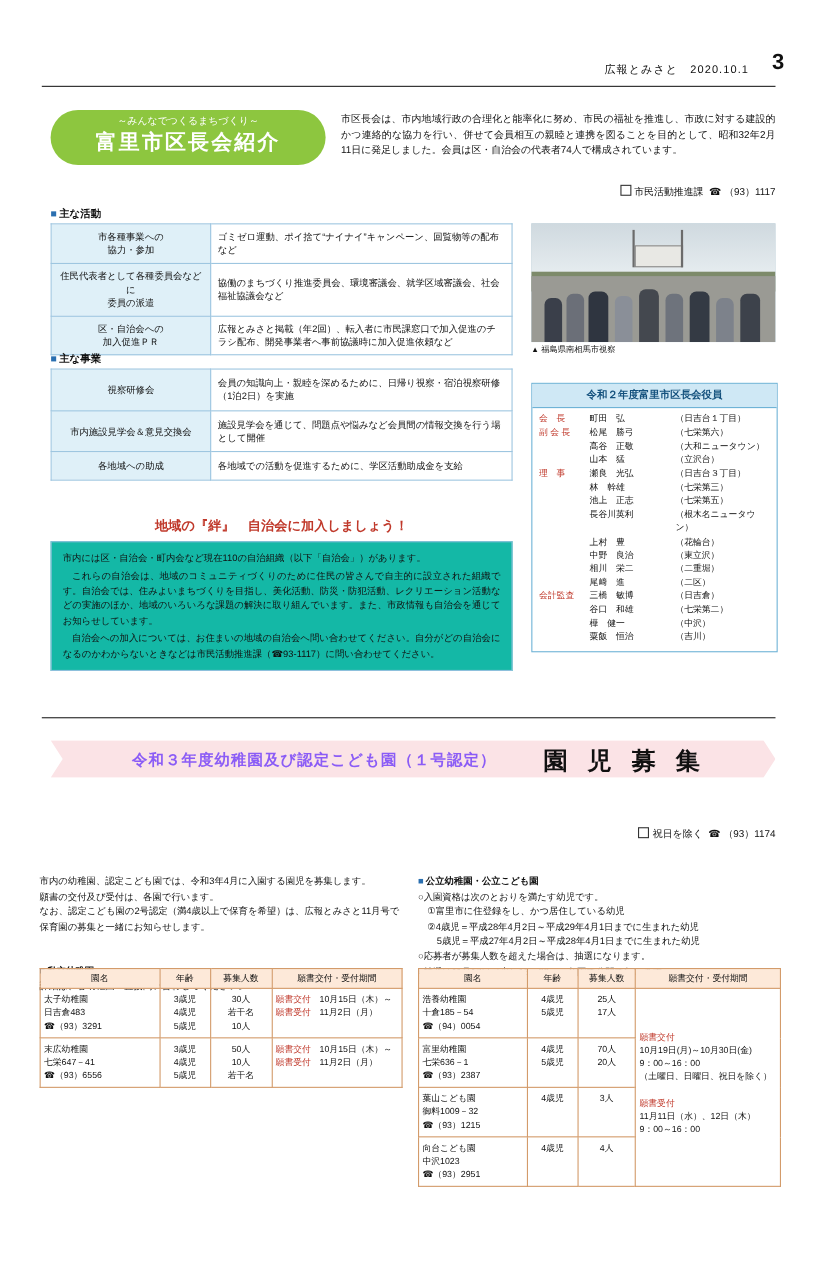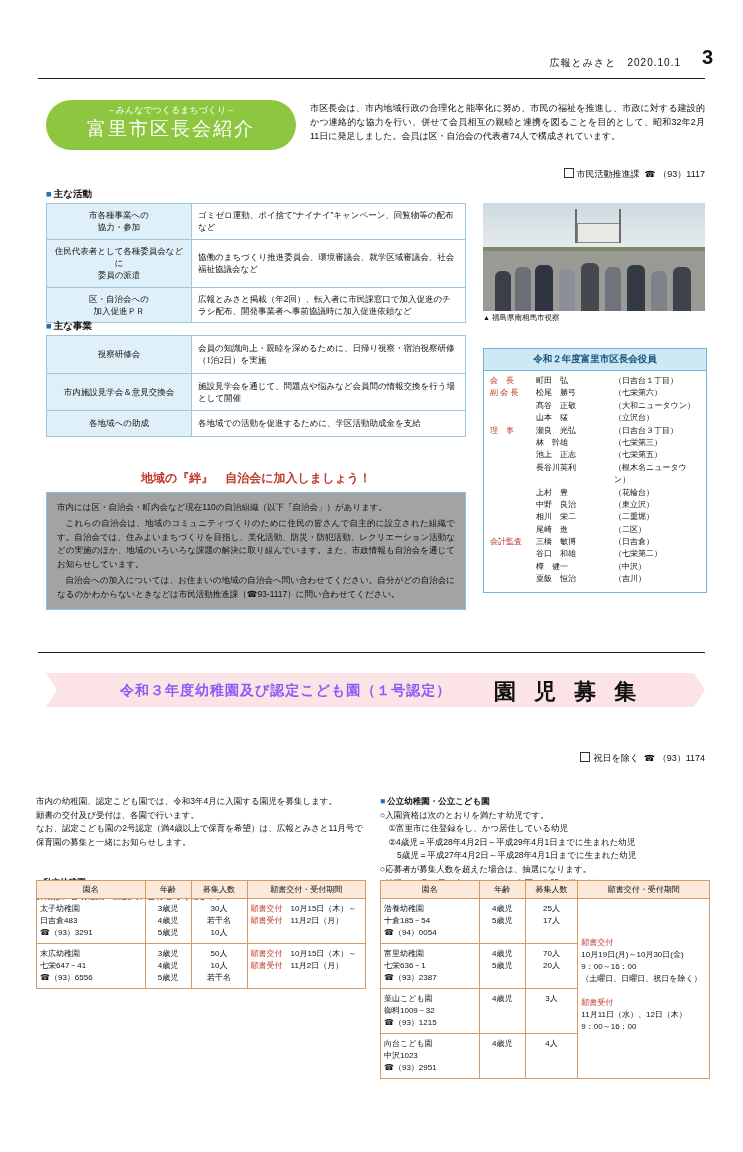--- a/index.html
+++ b/index.html
@@ -15,36 +15,36 @@
   .hdr-line{position:absolute;left:38px;top:34px;width:667px;border-top:1px solid #222;}
   .hdr-txt{position:absolute;right:62px;top:12px;font-size:10px;letter-spacing:1px;}
   .hdr-num{position:absolute;right:30px;top:2px;font-size:20px;font-weight:bold;}
 
   
   .badge{
     position:absolute;left:46px;top:100px;width:250px;height:50px;
     background:#8dc63f;border-radius:26px 26px 26px 26px;
   }
   .badge .sub{position:absolute;top:4px;left:0;width:250px;text-align:center;font-size:9px;color:#fff;}
-  .badge .main{position:absolute;top:16px;left:0;width:250px;text-align:center;font-size:19px;font-weight:normal;color:#fff;letter-spacing:2px;}
+  .badge .main{position:absolute;top:16px;left:0;width:250px;text-align:center;font-size:19px;font-weight:bold;color:#fff;letter-spacing:2px;}
 
   .lead{position:absolute;left:310px;top:102px;width:395px;font-size:9px;line-height:1.55;text-align:justify;}
   .dept{position:absolute;left:0;top:168px;width:705px;text-align:right;font-size:9px;}
   .dept .sq{display:inline-block;width:8px;height:8px;border:1px solid #333;margin-right:3px;vertical-align:-1px;}
 
   
   .smark{position:absolute;font-size:9.5px;font-weight:bold;}
   .smark:before{content:"■";color:#2a6fb0;margin-right:2px;}
 
   
   table{border-collapse:collapse;}
   .tbl1{position:absolute;left:46px;top:203px;width:420px;font-size:8.5px;}
   .tbl1 td{border:1px solid #9ec6e0;padding:5px 6px;vertical-align:middle;line-height:1.45;}
   .tbl1 td.k{width:132px;background:#dff0f8;text-align:center;}
-  .tbl2{position:absolute;left:46px;top:335px;width:420px;font-size:8.5px;font-family:Liberation Serif, serif;}
+  .tbl2{position:absolute;left:46px;top:335px;width:420px;font-size:8.5px;}
   .tbl2 td{border:1px solid #9ec6e0;padding:6px 6px;vertical-align:middle;line-height:1.45;}
   .tbl2 td.k{width:132px;background:#dff0f8;text-align:center;}
 
   
   .photo{position:absolute;left:483px;top:203px;width:222px;height:108px;overflow:hidden;background:#b9cdd8;}
   .photo .sky{position:absolute;left:0;top:0;width:222px;height:48px;background:linear-gradient(#cfd9df,#e7edf0);}
   .photo .road{position:absolute;left:0;top:48px;width:222px;height:60px;background:#9a9a94;}
   .photo .grass{position:absolute;left:0;top:44px;width:222px;height:18px;background:#7d8a6a;}
   .photo .board{position:absolute;left:94px;top:20px;width:42px;height:18px;background:#e8e8e4;border:1px solid #888;}
   .photo .pole{position:absolute;top:6px;width:2px;background:#6b6b6b;}
@@ -56,21 +56,21 @@
   .ofc{position:absolute;left:483px;top:348px;width:222px;border:1px solid #6fb3d6;}
   .ofc-h{background:#cfe8f5;text-align:center;font-size:9.5px;font-weight:bold;color:#14517d;padding:4px 0;border-bottom:1px solid #6fb3d6;}
   .ofc-b{padding:4px 6px 6px 6px;font-size:8px;line-height:1.55;}
   .ofc-row{display:flex;}
   .ofc-role{width:46px;color:#c0392b;flex:none;}
   .ofc-name{width:78px;flex:none;}
   .ofc-area{flex:1;}
 
   
   .kiz-t{position:absolute;left:46px;top:470px;width:420px;text-align:center;font-size:12px;font-weight:bold;color:#c0392b;}
-  .kiz{position:absolute;left:46px;top:492px;width:420px;border:1px solid #8dc0dc;background:#a3a3a3;padding:8px 10px;box-sizing:border-box;font-size:8.5px;line-height:1.62;text-align:justify;}
+  .kiz{position:absolute;left:46px;top:492px;width:420px;border:1px solid #8dc0dc;background:#14b8a6;padding:8px 10px;box-sizing:border-box;font-size:8.5px;line-height:1.62;text-align:justify;}
 
   
   .bansep{position:absolute;left:38px;top:652px;width:667px;border-top:1px solid #222;}
   .ban{position:absolute;left:46px;top:673px;width:659px;height:34px;}
   .ban .bg{position:absolute;left:0;top:0;width:659px;height:34px;background:#fbe3e6;
     clip-path:polygon(0 0,648px 0,659px 17px,648px 34px,0 34px,11px 17px);}
   .ban .t1{position:absolute;left:74px;top:9px;font-size:14px;font-weight:bold;color:#8b5cf6;letter-spacing:1px;}
   .ban .t2{position:absolute;left:448px;top:4px;font-size:22px;font-weight:bold;letter-spacing:6px;}
 
   .dept2{position:absolute;left:0;top:752px;width:705px;text-align:right;font-size:9px;}

